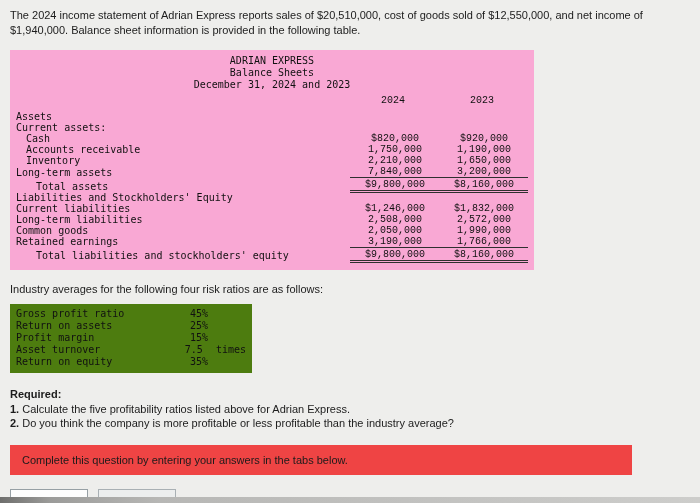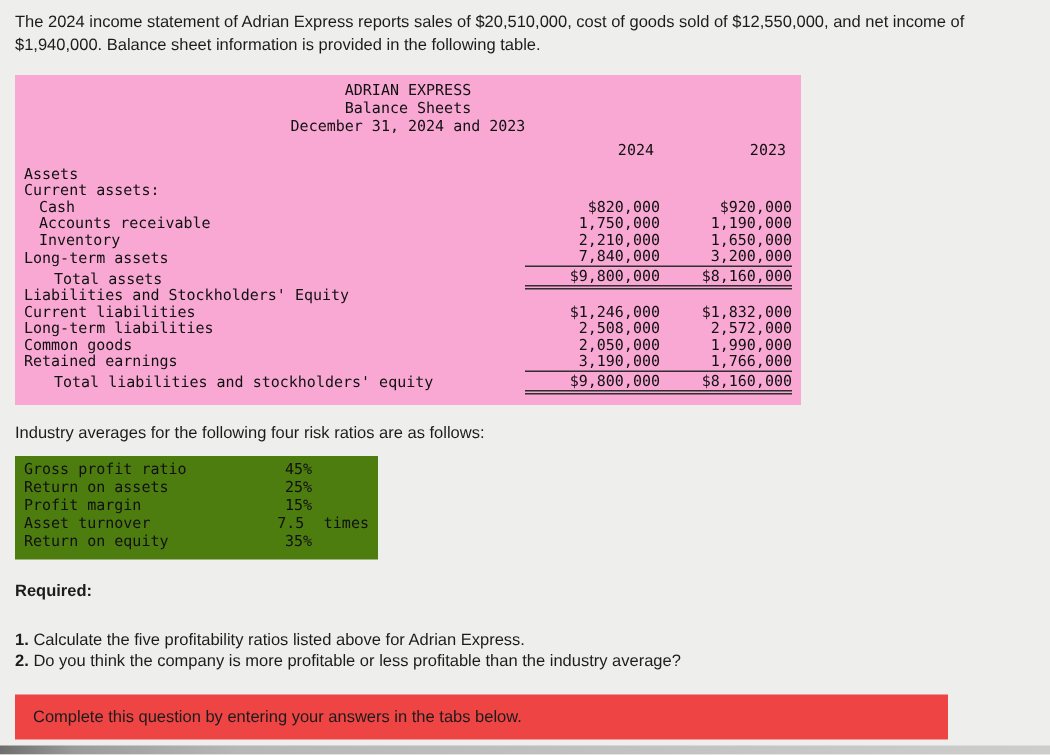--- a/index.html
+++ b/index.html
@@ -24,21 +24,21 @@
     padding:5px 6px 7px 6px;
     font-family:"DejaVu Sans Mono","Liberation Mono",monospace;
     font-size:10px;
     line-height:11px;
     color:#111;
   }
   .sheet-header { text-align:center; line-height:12px; padding-bottom:4px; }
   table.bs { width:100%; border-collapse:collapse; table-layout:fixed; }
   table.bs td { padding:0; vertical-align:bottom; height:11px; white-space:nowrap; overflow:visible; }
   td.lbl  { }
-  td.val  { text-align:right; width:90px; }
+  td.val  { text-align:center; width:90px;font-family:Liberation Mono, monospace; }
   td.v23  { width:88px; }
   tr.colhead td { padding-bottom:5px; padding-right:4px; }
   .ind1 { padding-left:10px !important; }
   .ind2 { padding-left:20px !important; }
   tr.total td.val {
     border-top:1px solid #2f2f2f;
     border-bottom:3px double #2f2f2f;
     padding-top:1px;
   }
 
@@ -55,21 +55,21 @@
     line-height:12px;
     color:#111;
   }
   .ratio-row { display:flex; }
   .ratio-label { width:160px; }
   .ratio-value { width:32px; text-align:right; }
   .ratio-suffix { margin-left:13px; }
 
   
   .required { margin-top:15px; color:#1c1c1c; }
-  .req-heading { font-weight:bold; margin-bottom:20px; }
+  .req-heading { font-weight:bold; margin-bottom:2px; }
   .req-item { line-height:14px; }
   .req-num { font-weight:bold; }
 
   
   .answer-bar {
     margin-top:15px;
     width:622px;
     background:#ef4444;
     padding:9px 12px;
     font-weight:normal;

